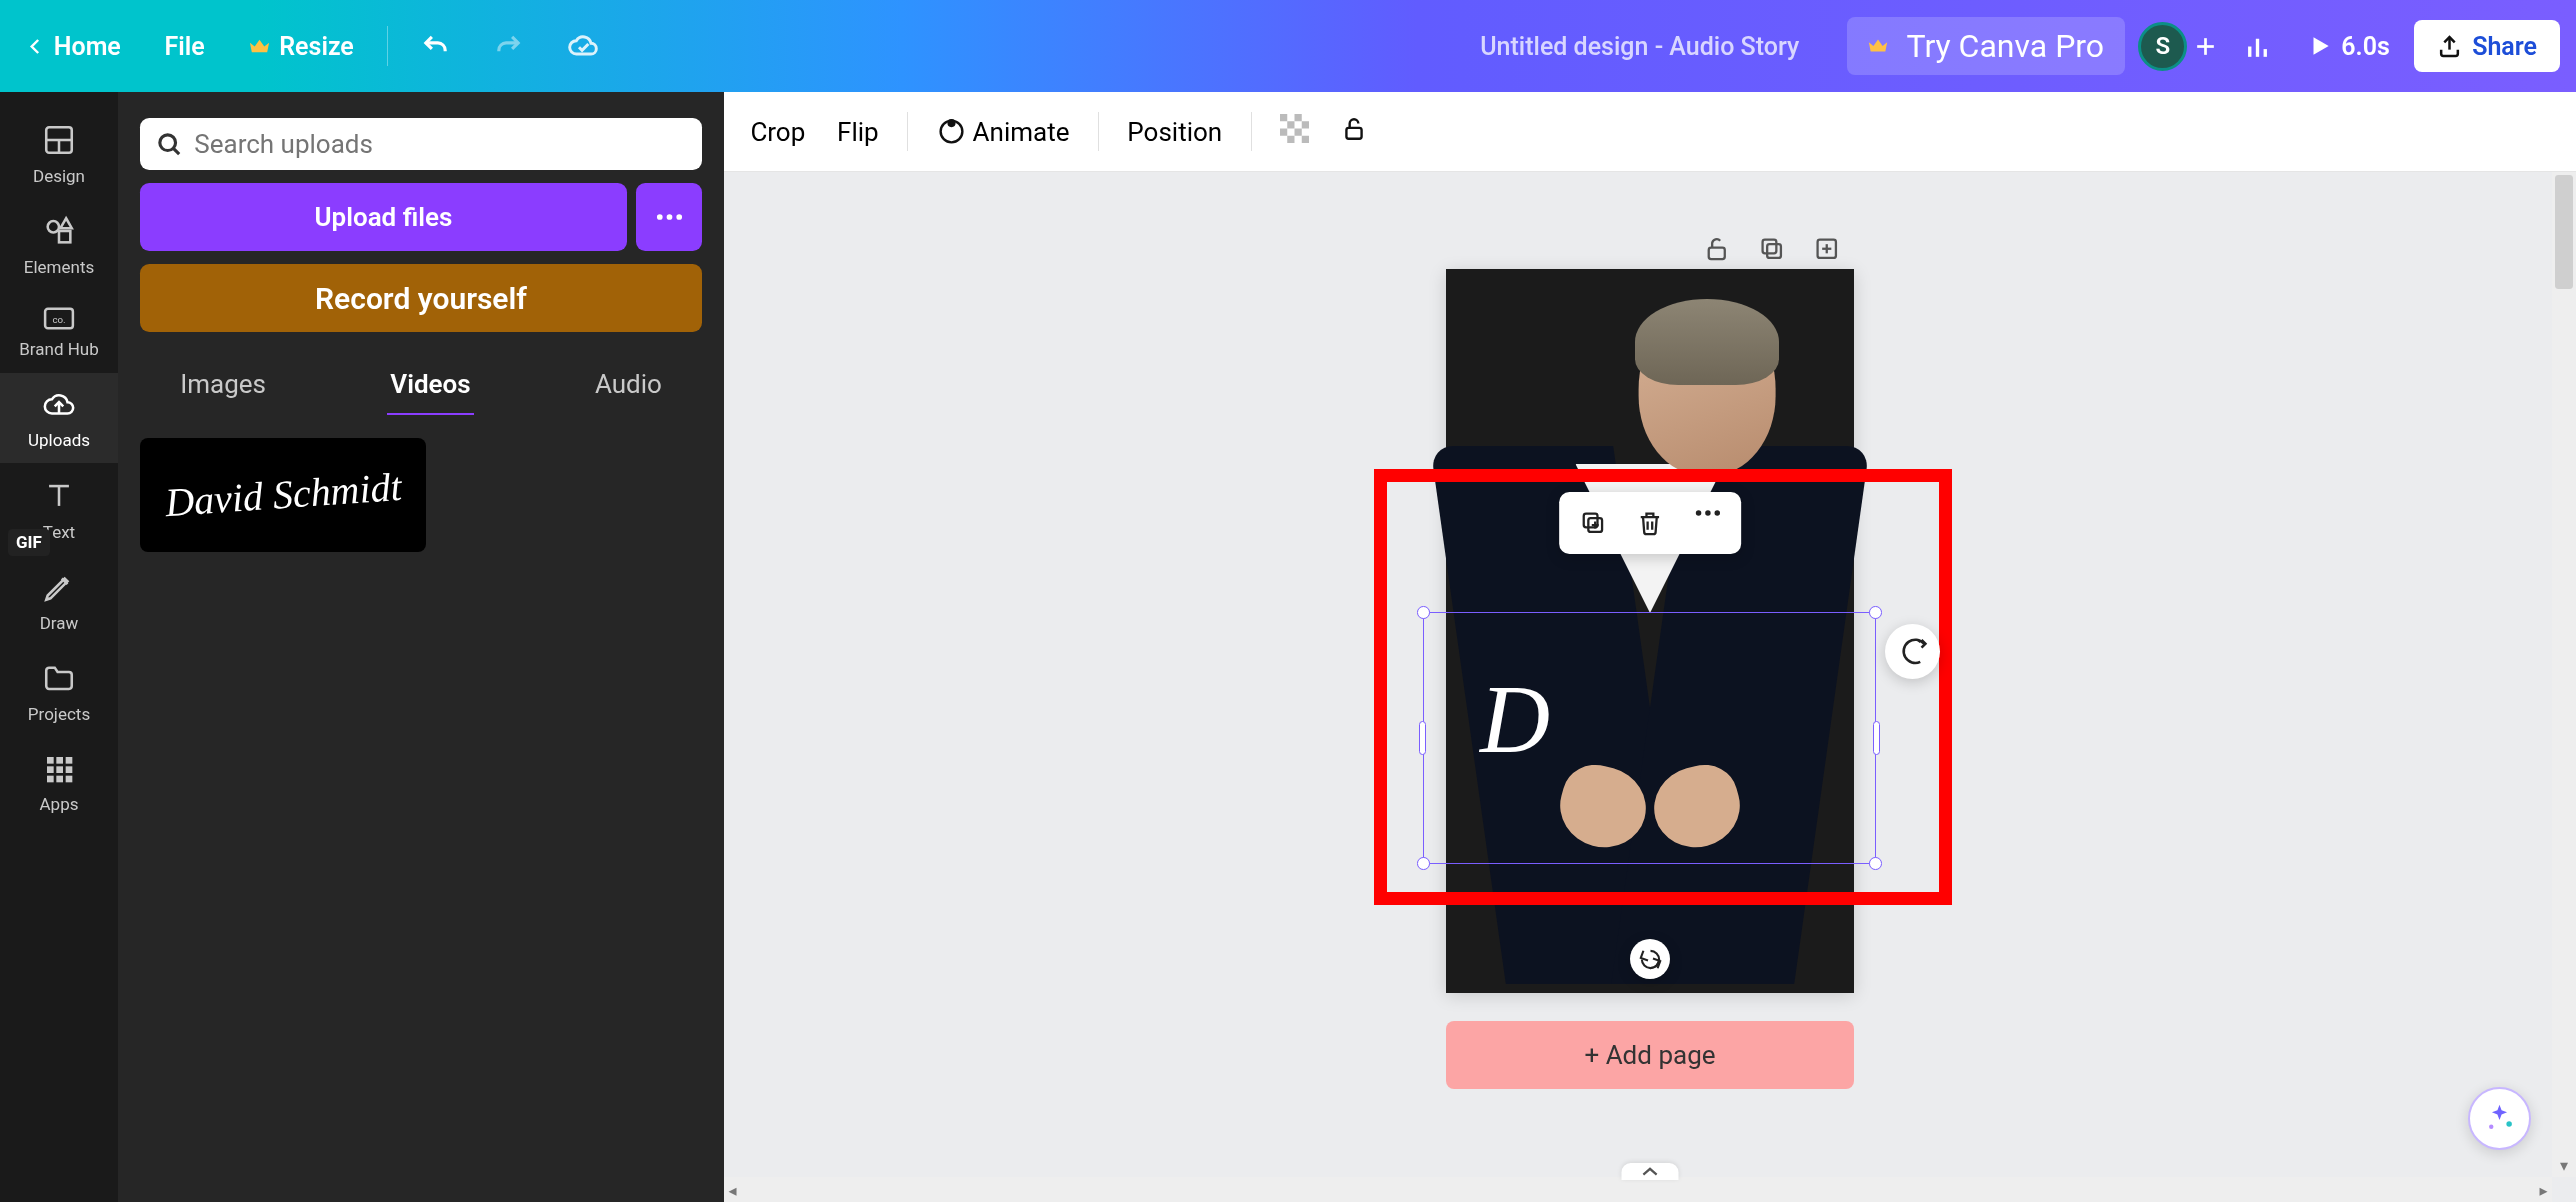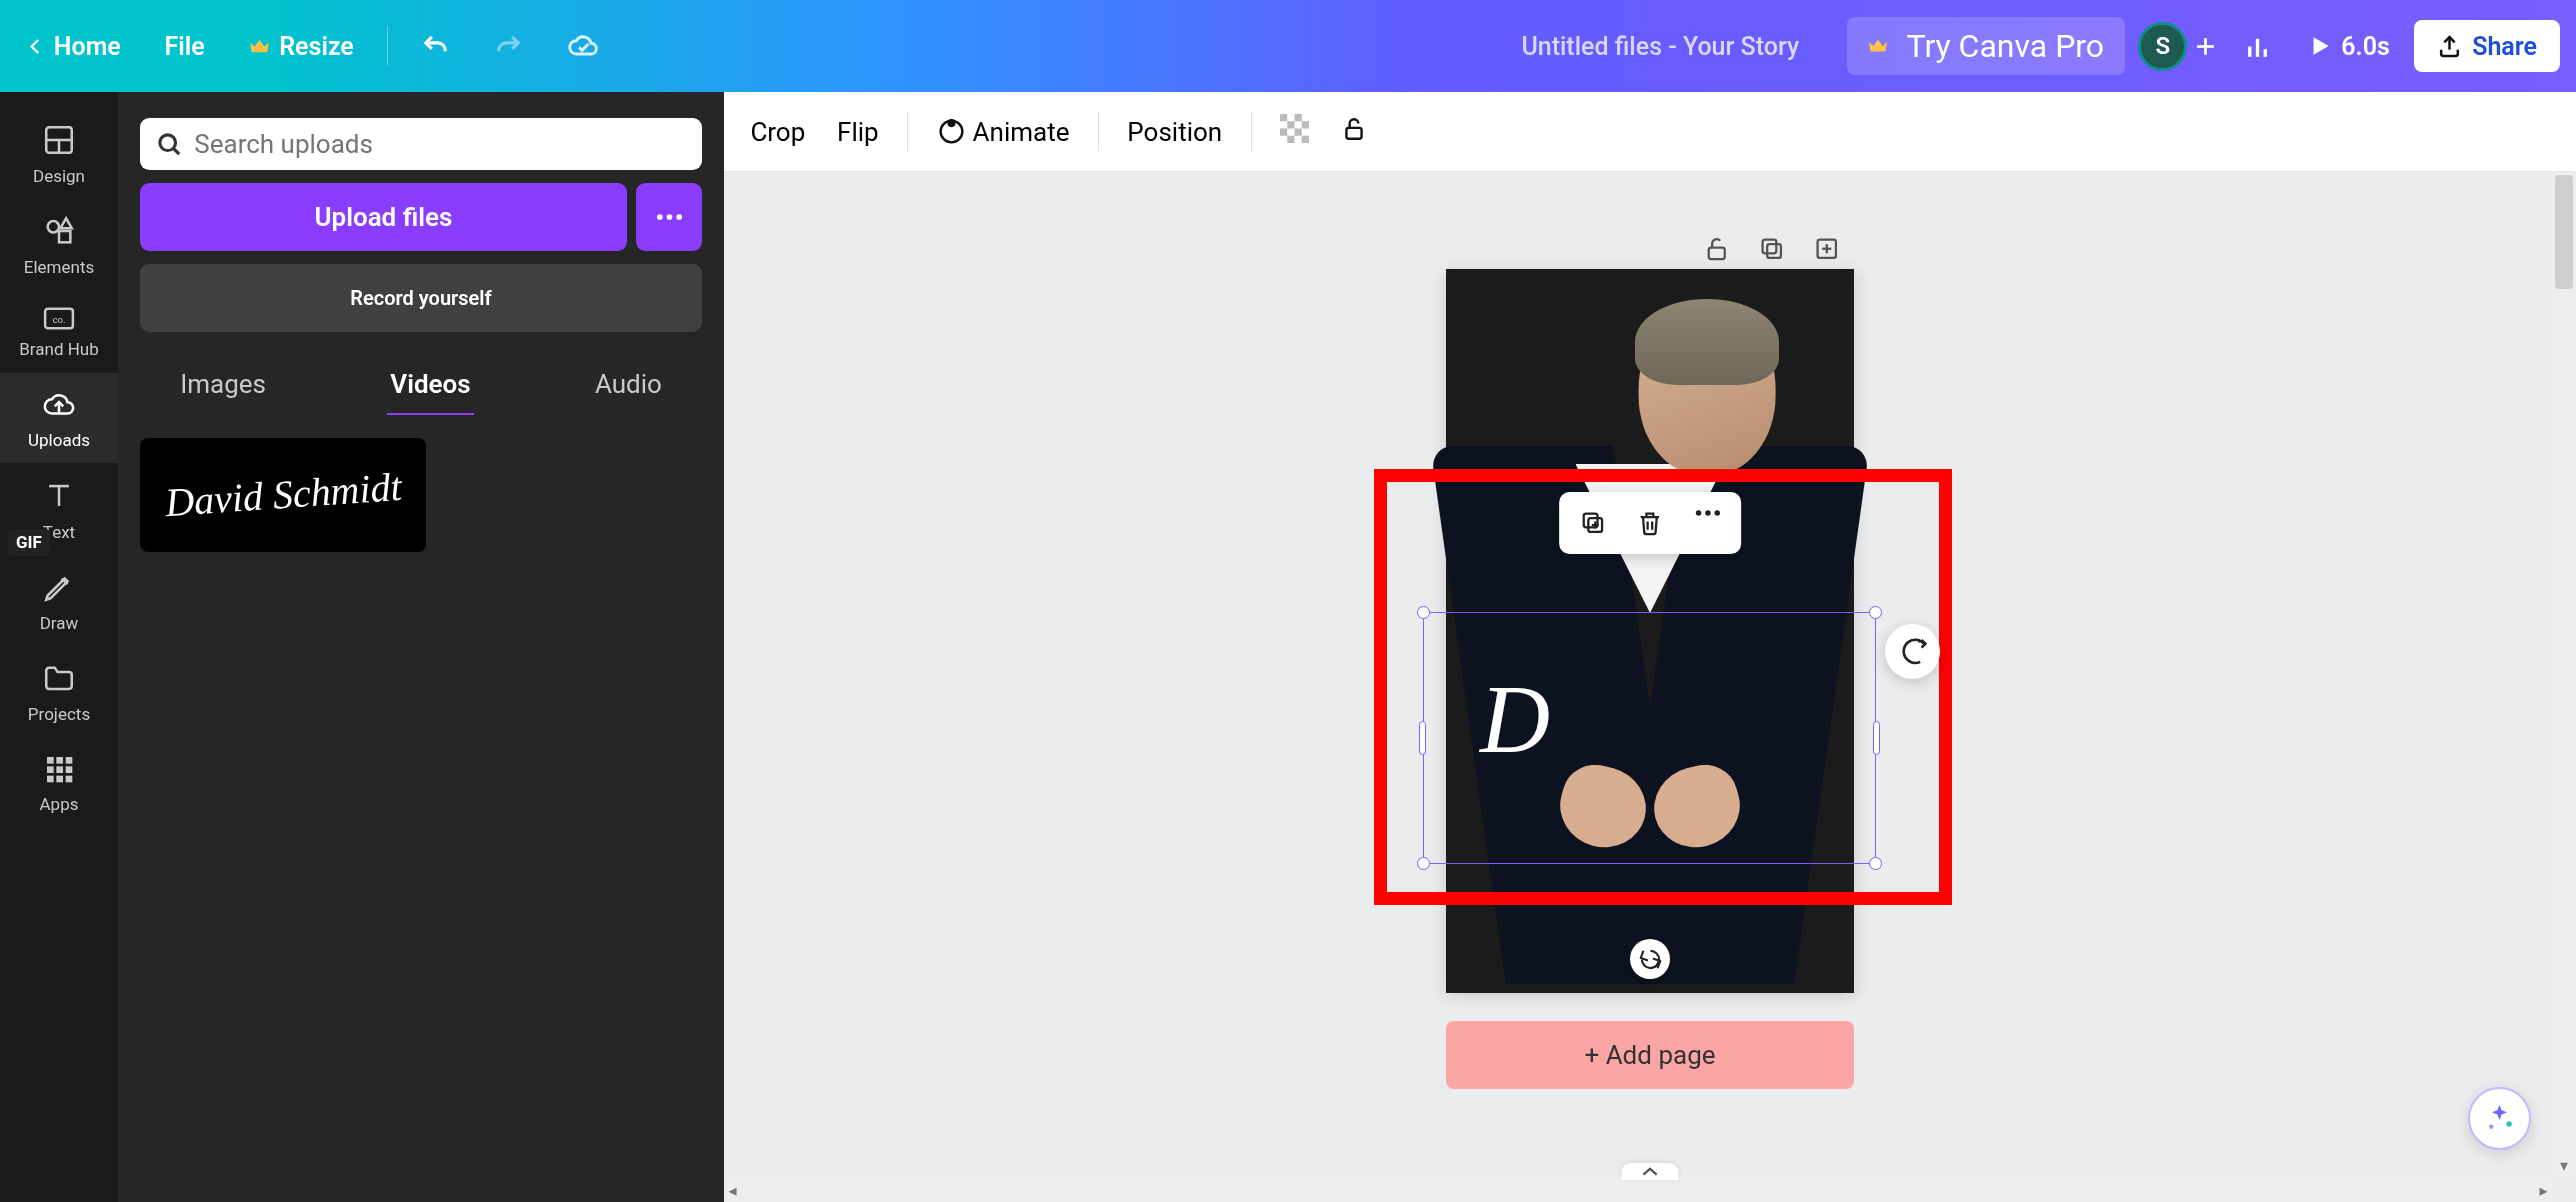--- a/index.html
+++ b/index.html
@@ -53,21 +53,21 @@
   }
   .search-wrap { padding: 26px 22px 12.6px; }
   .search {
     background:#fff; border-radius:9.2px; height:52px; display:flex; align-items:center;
     padding: 0 15px; gap:10.3px;
   }
   .search input { border:none; outline:none; font-size:26px; flex:1; background:transparent; color:#555; }
   .btnrow { display:flex; gap:9.2px; padding: 0 22px; }
   .upload-btn { flex:1; background:#8b3dff; color:#fff; border-radius:9.2px; height:68px; display:flex;align-items:center;justify-content:center;font-size:26px;font-weight:600; cursor:pointer;}
   .upload-more{ width:66px; background:#8b3dff; border-radius:9.2px; display:flex; align-items:center; justify-content:center; cursor:pointer;}
-  .record-btn { margin:13.7px 22px 0; background:#404040; color:#fff; border-radius:9.2px; height:68px; display:flex;align-items:center;justify-content:center;font-size:20px;font-weight:600; cursor:pointer;}
+  .record-btn { margin:13.7px 22px 0; background:#a16207; color:#fff; border-radius:9.2px; height:68px; display:flex;align-items:center;justify-content:center;font-size:30px;font-weight:600; cursor:pointer;}
   .tabs { display:flex; justify-content:space-around; margin-top:31px; font-size:26px; color:#c9c9c9;}
   .tabs .tab { padding: 5.7px 3.4px 13.7px; cursor:pointer; }
   .tabs .tab.active { color:#fff; border-bottom:2.3px solid #8b3dff; font-weight:600;}
   .uploads-grid { padding: 23px 22px; display:flex; flex-wrap:wrap; gap:12.6px;}
   .signature-card { width:286px; height:114px; background:#000; border-radius:8px; display:flex; align-items:center; justify-content:center;}
   .gif-badge { position:relative; top:-32px; left:-132px; background:#222; color:#fff; font-size:17px; font-weight:700; padding:3.4px 8px; border-radius:4.6px; }
   .panel-handle { position:absolute; right:-23px; top:630px; width:23px; height:69px; background:#262626; border-radius:0 17px 17px 0; display:flex;align-items:center;justify-content:center; cursor:pointer;}
 
   
   .workspace {
@@ -167,21 +167,21 @@
       <span class="icn">
         <svg width="32" height="32" viewBox="0 0 24 24" fill="none" stroke="#fff" stroke-width="2.2">
             <path d="M7 18a5 5 0 010-10 6 6 0 0111 2 4 4 0 010 8H7z"></path>
             <polyline points="9 13 11.3 15.3 16 10.5"></polyline>
           </svg>
       </span>
     </div>
   </div>
 
   <div class="right">
-    <div class="doc-title">Untitled files - Your Story</div>
+    <div class="doc-title">Untitled design - Audio Story</div>
     <div class="pill">
       <span class="icn">
         <svg width="22" height="22" viewBox="0 0 24 24" fill="#ffc144">
             <path d="M4 18h16l2-10-5 4-5-7-5 7-5-4 2 10z"></path>
           </svg>
       </span>
       <span>Try Canva Pro</span>
     </div>
     <div style="display:flex;align-items:center;">
       <div class="avatar">

